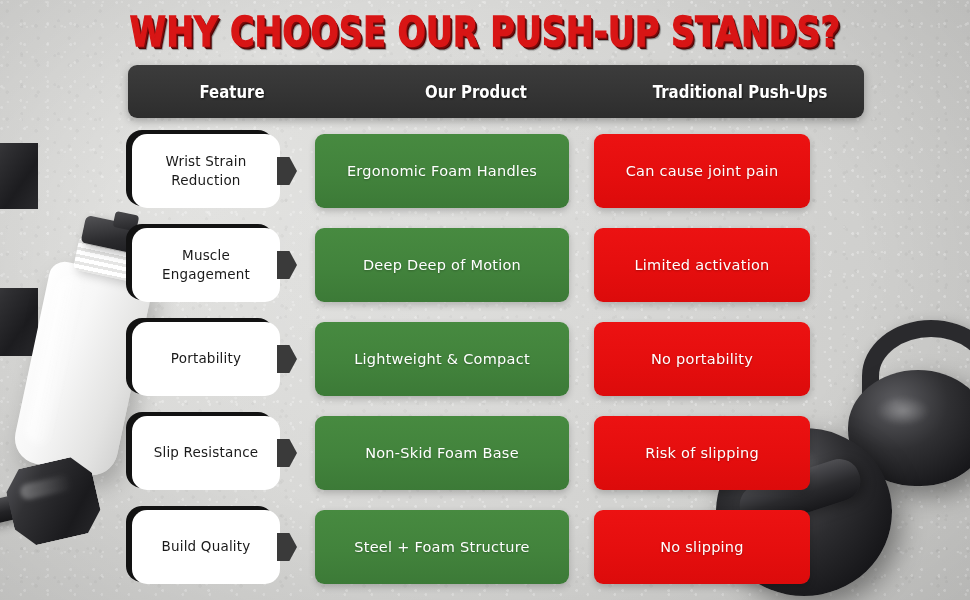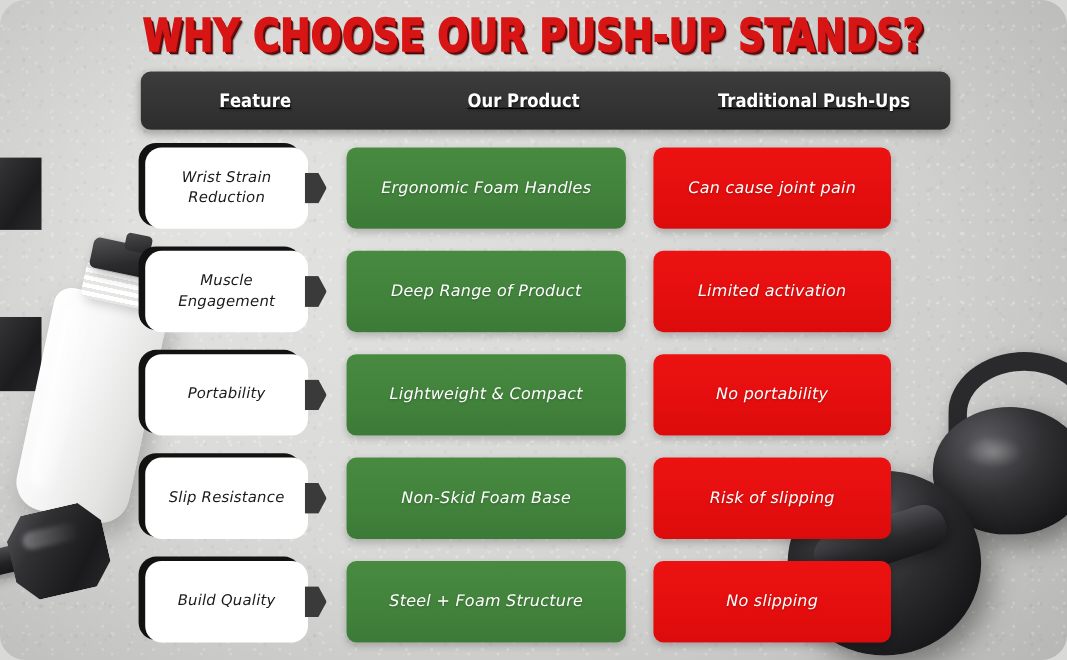--- a/index.html
+++ b/index.html
@@ -3,21 +3,21 @@
 <meta charset="utf-8">
 <style>
   html,body{margin:0;padding:0;}
   body{
     width:970px;height:600px;overflow:hidden;
     font-family:"Liberation Sans", sans-serif;
     background:#d9d9d7;
     position:relative;
   }
   #infographic{
-    position:absolute;inset:0;width:970px;height:600px;overflow:hidden;border-radius:23px;
+    position:absolute;inset:0;width:970px;height:600px;overflow:hidden;
   }
 
   
   .bg-base{
     position:absolute;inset:0;
     background:
       radial-gradient(circle at 20% 30%, #e2e2e0 0%, #d4d4d2 55%, #cbcbc9 100%),
       linear-gradient(135deg,#dcdcda 0%,#d2d2d0 50%,#d8d8d6 100%);
   }
   .bg-noise{
@@ -152,34 +152,34 @@
       3px 3px 0 #4d0606,
       4px 4px 1px rgba(0,0,0,.35);
     white-space:nowrap;
   }
 
   #table-header{
     position:absolute;left:128px;top:65px;width:736px;height:53px;
     background:linear-gradient(180deg,#3c3c3c 0%,#343434 55%,#2d2d2d 100%);
     border-radius:9px;
     box-shadow:0 3px 8px rgba(0,0,0,.28);
-    display:flex;align-items:center;text-decoration:underline;
+    display:flex;align-items:center;
   }
   .th{
     font-family:"DejaVu Sans", sans-serif;
     font-weight:bold;color:#ffffff;font-size:17px;
     transform:scaleX(.88);
     text-shadow:1px 1px 2px rgba(0,0,0,.6);
     text-align:center;
   }
   #th-feature{width:208px;}
   #th-our-product{width:280px;}
   #th-traditional{width:248px;}
 
-  .rows{position:absolute;left:0;top:0;width:970px;height:600px;font-style:italic;}
+  .rows{position:absolute;left:0;top:0;width:970px;height:600px;}
   .row{position:absolute;left:0;width:970px;height:76px;}
 
   
   .feature-cell{
     position:absolute;left:130px;top:0;width:148px;height:76px;
   }
   .feature-shadow{
     position:absolute;left:-4px;top:-3px;width:148px;height:76px;
     background:#121212;border-radius:16px;
   }
@@ -288,21 +288,21 @@
         </div>
         <div class="row" style="top: 227px;">
           <div class="feature-cell">
             <div class="feature-shadow"></div>
             <div class="feature-card">
               <div class="feature-label">Muscle<br>Engagement</div>
             </div>
             <div class="feature-arrow"></div>
           </div>
           <div class="pill pill-good">
-            <span>Deep Range of Product</span>
+            <span>Deep Deep of Motion</span>
           </div>
           <div class="pill pill-bad">
             <span>Limited activation</span>
           </div>
         </div>
         <div class="row" style="top: 321px; padding-left: 36px;">
           <div class="feature-cell">
             <div class="feature-shadow"></div>
             <div class="feature-card">
               <div class="feature-label">Portability</div>

